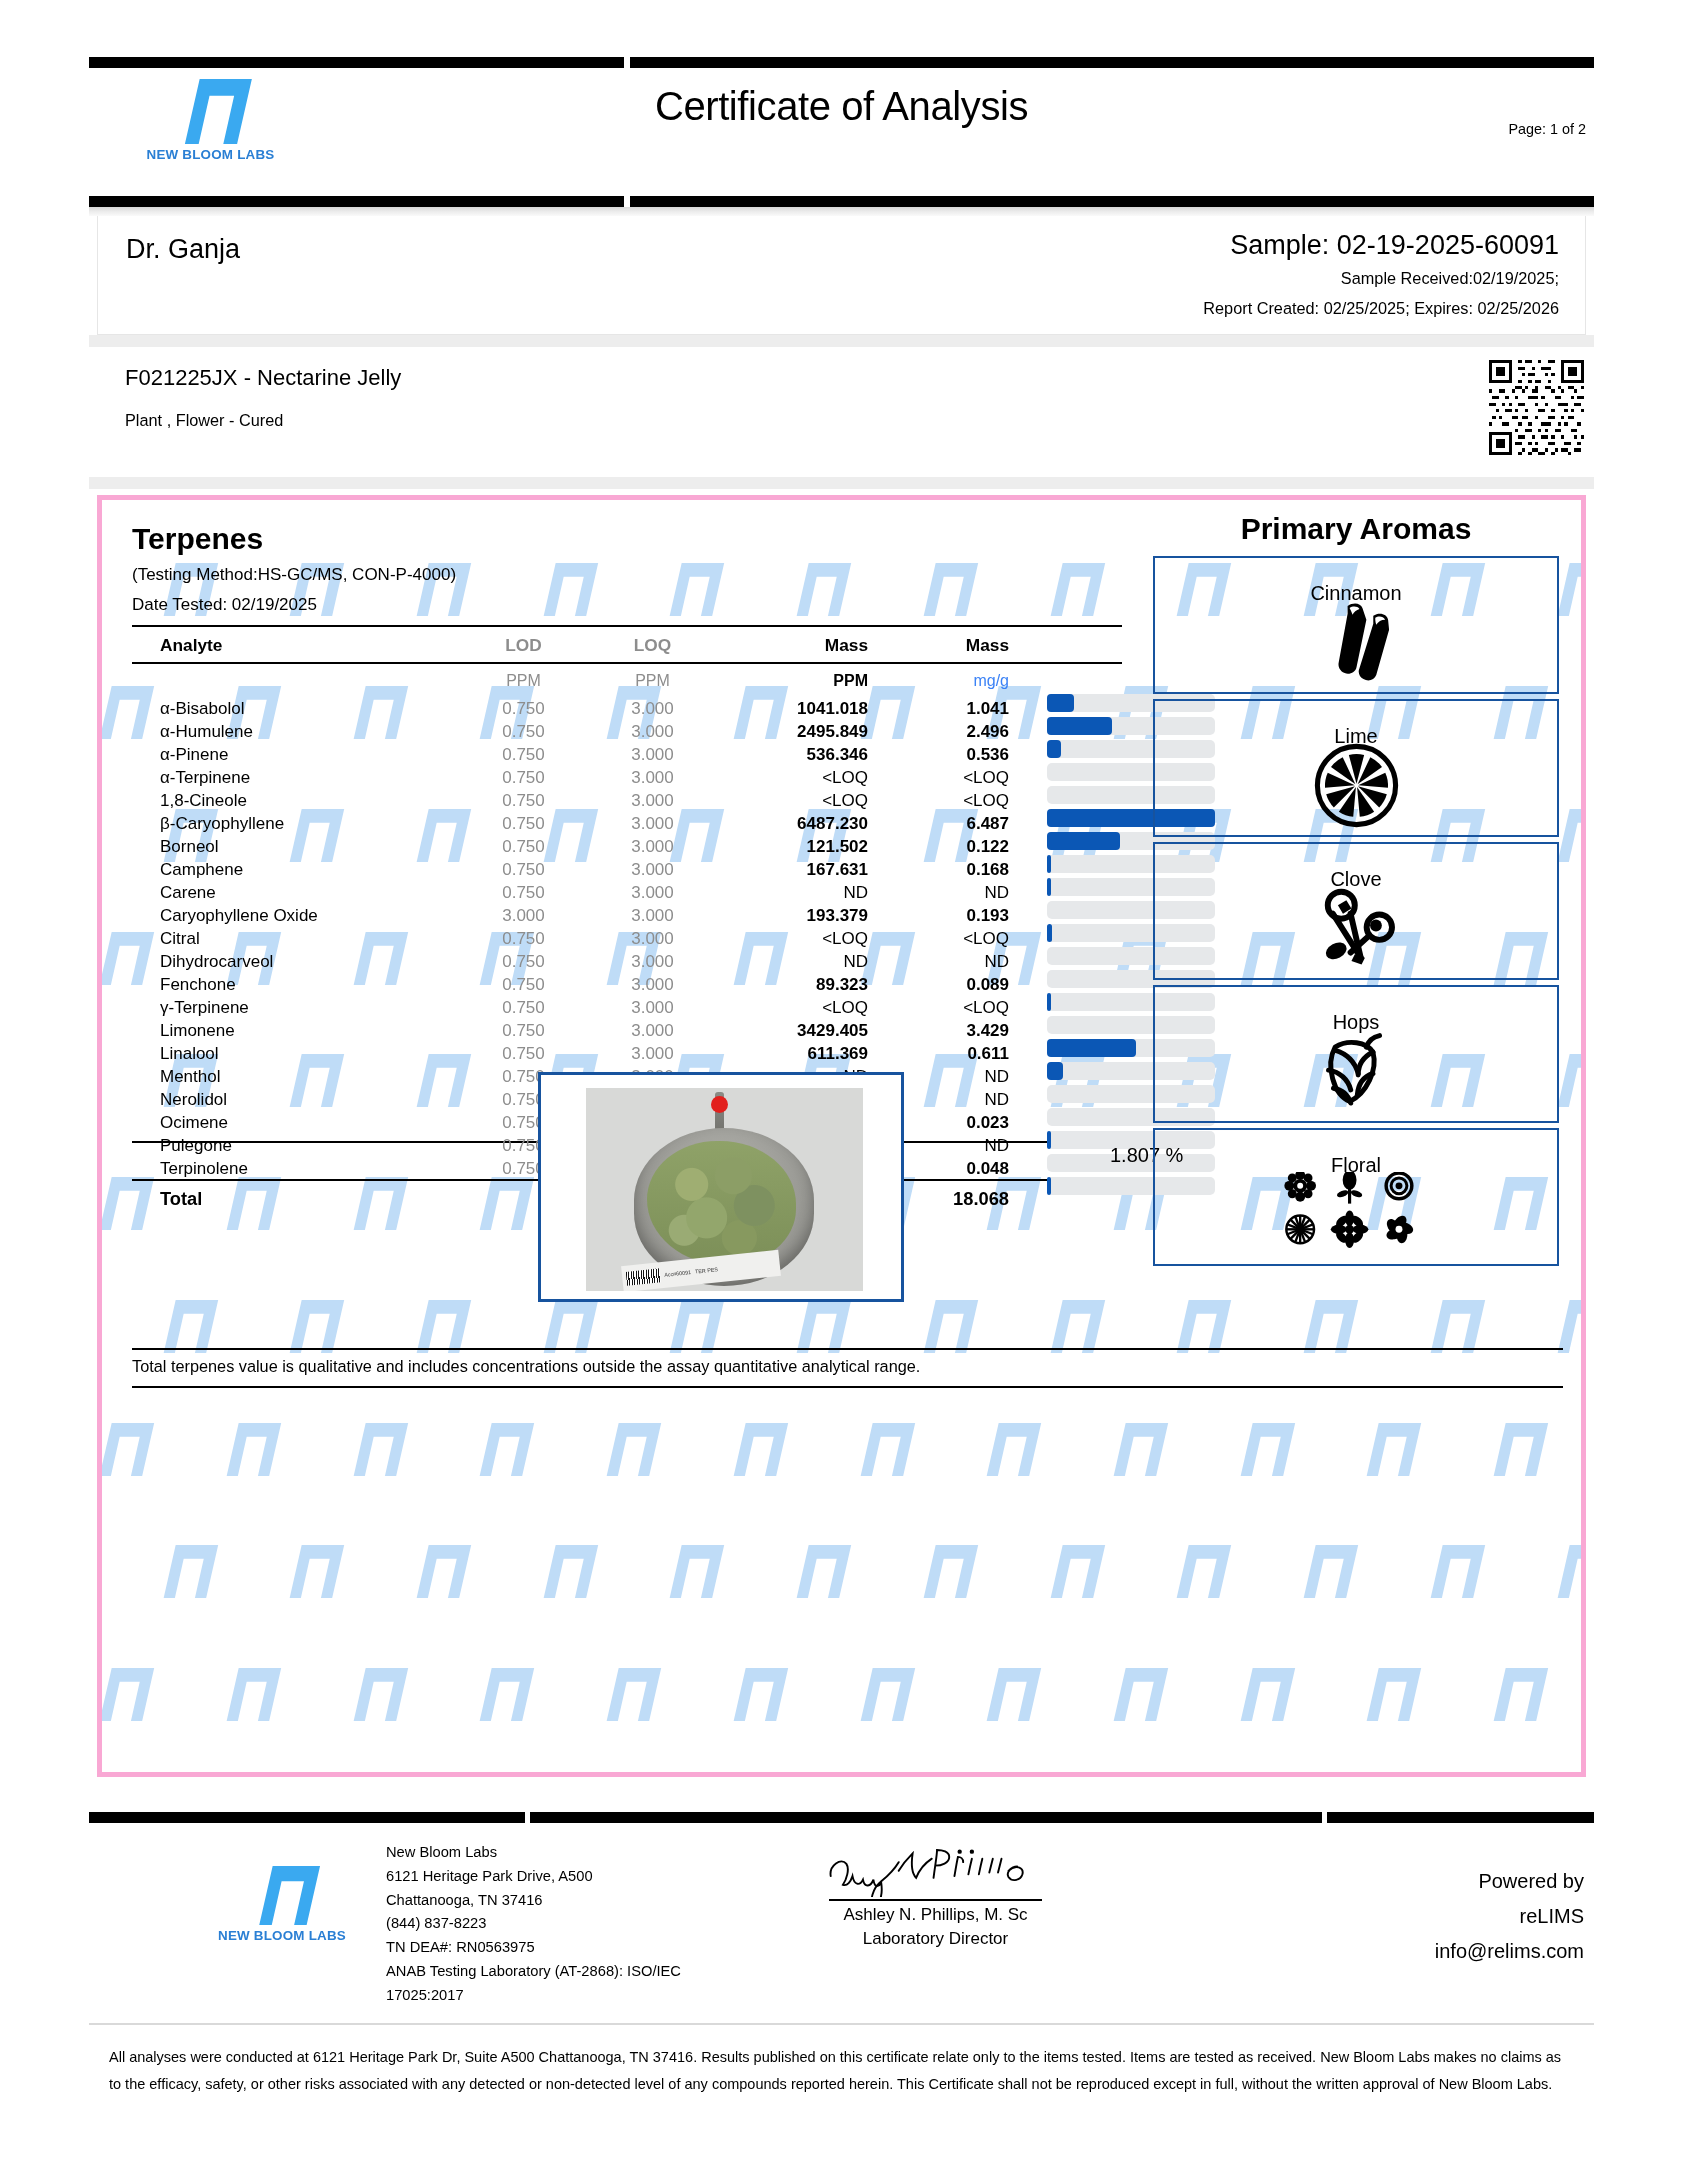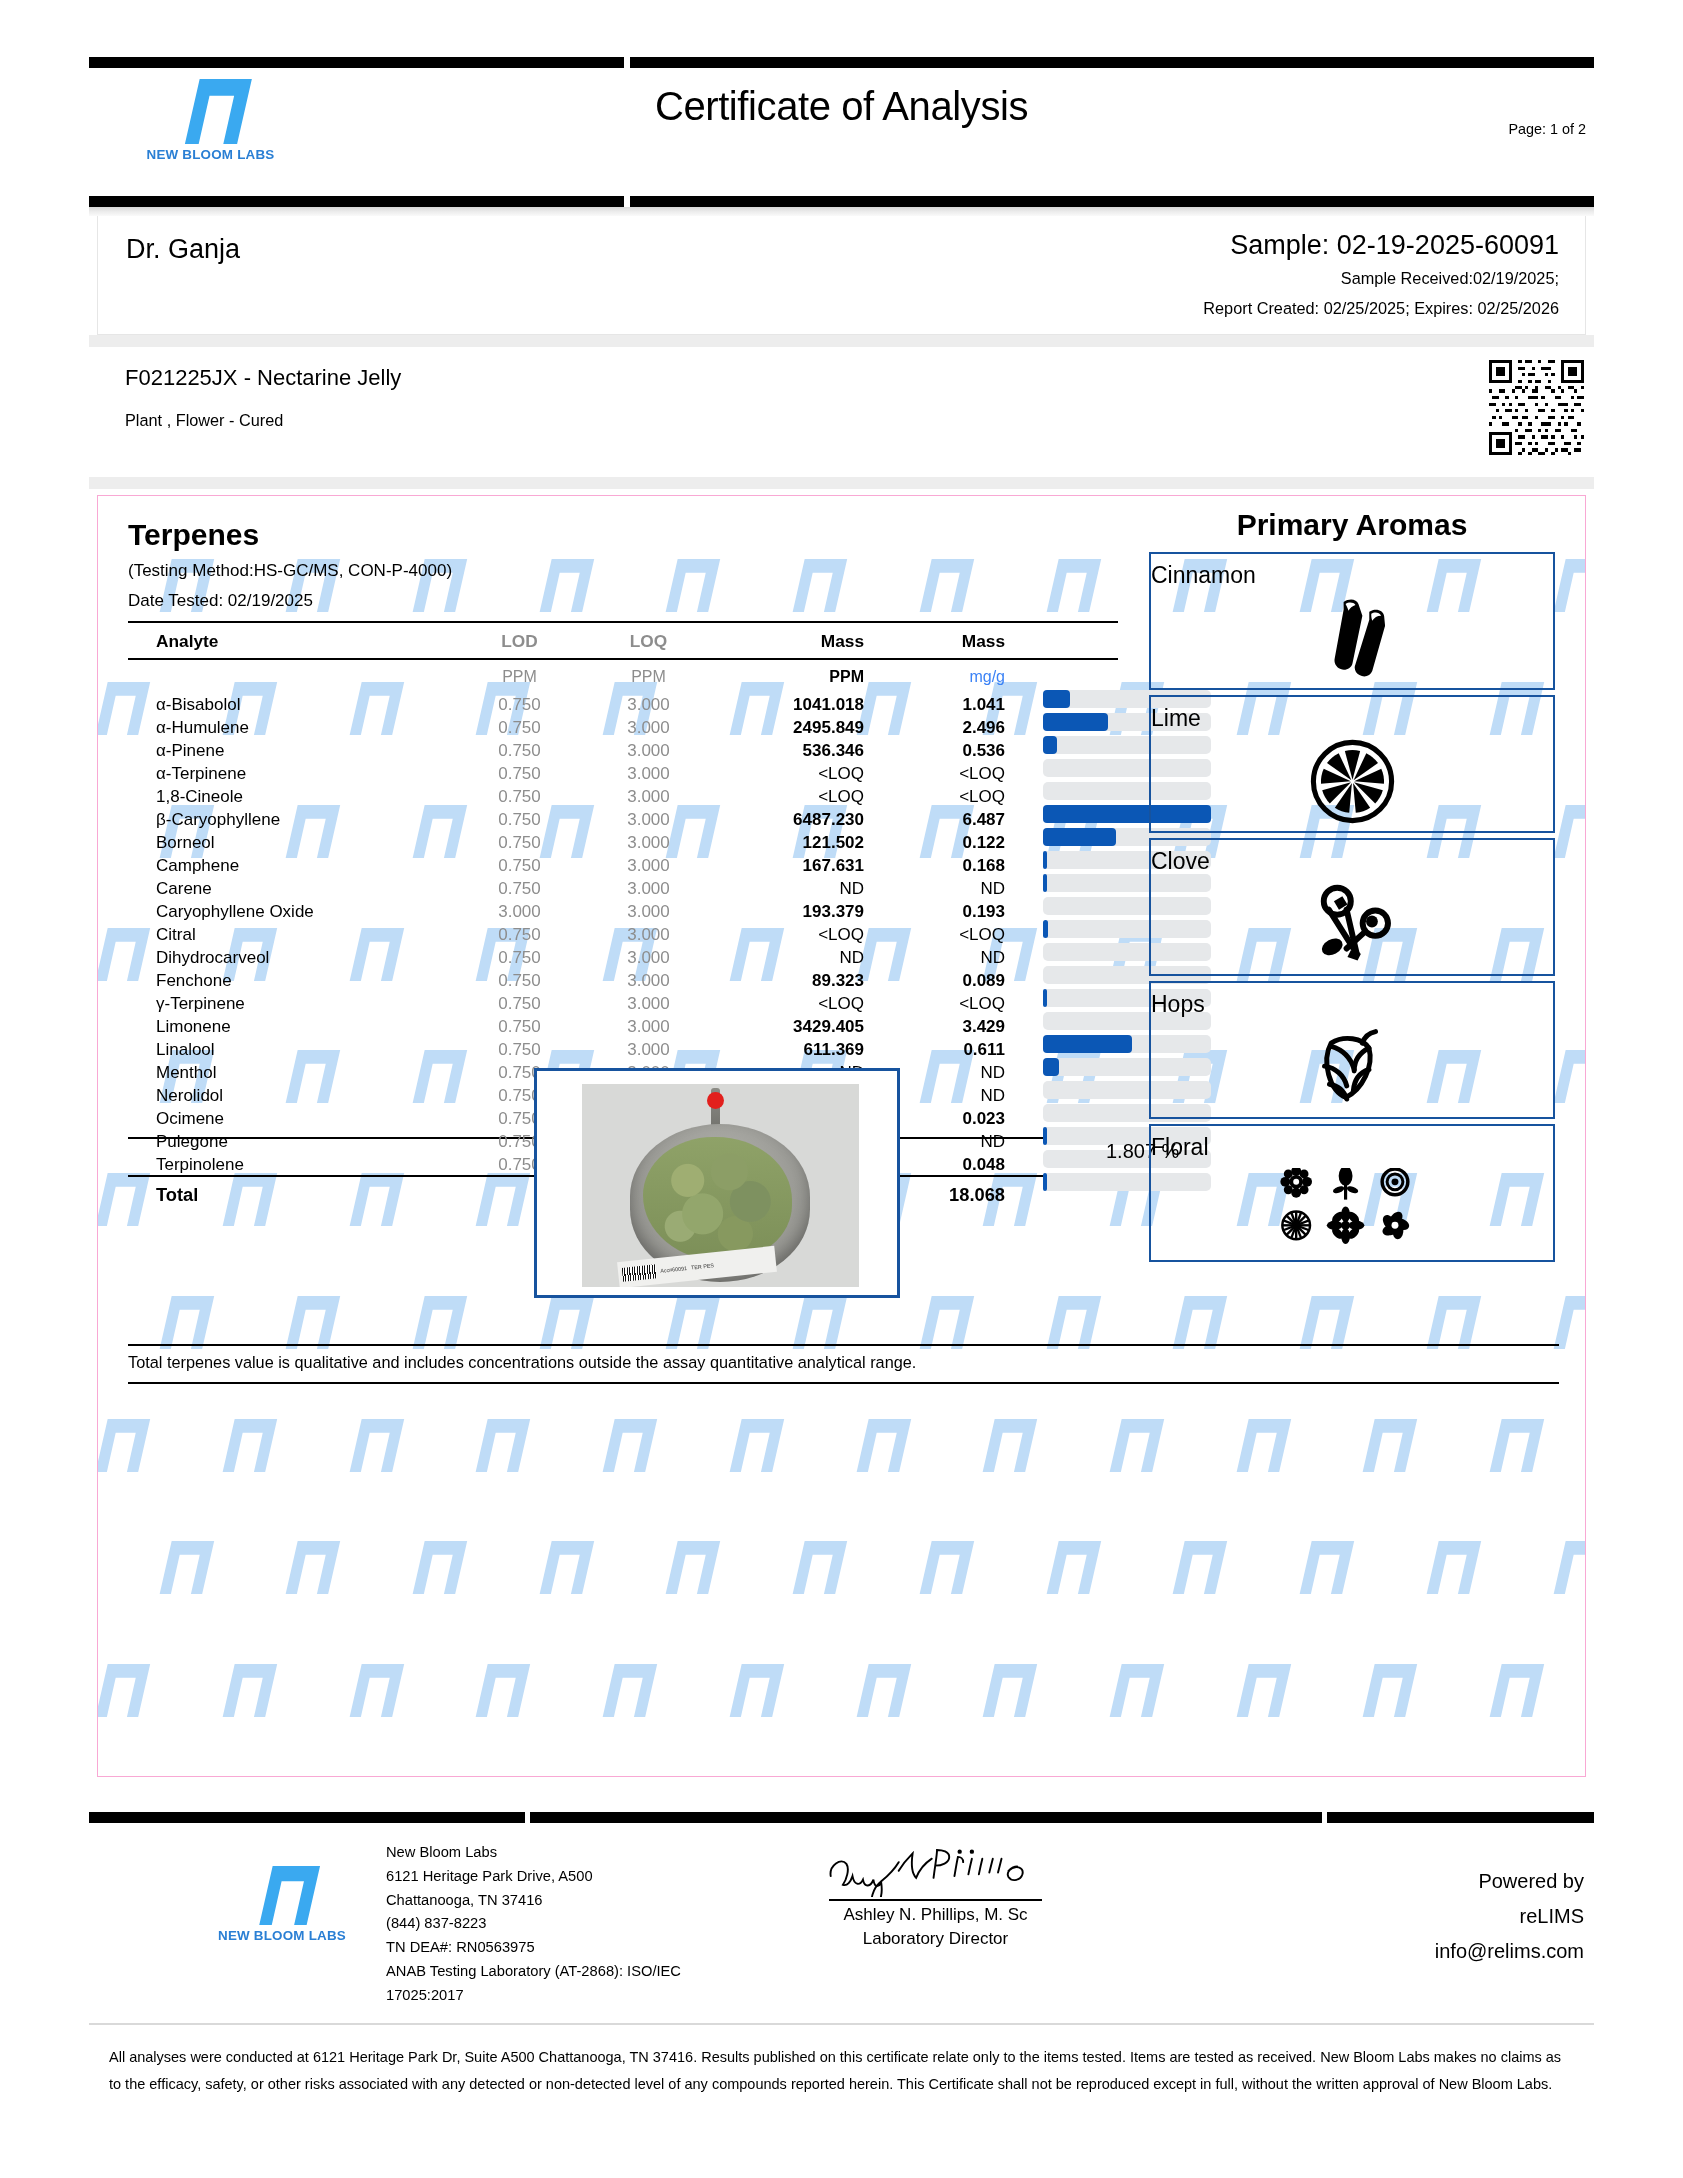--- a/index.html
+++ b/index.html
@@ -50,21 +50,21 @@
   .sample-sub { position:absolute; left:28px; top:64px; font-size:16.3px; }
   .grey-band { position:absolute; left:89px; top:335px; width:1505px; height:12px; background:#ededed; }
   .grey-band2 { position:absolute; left:89px; top:477px; width:1505px; height:12px; background:#ededed; }
 
   
   .qr { position:absolute; right:99px; top:360px; width:95px; height:95px; }
 
   
   .body-frame {
     position:absolute; left:97px; top:495px; width:1489px; height:1282px;
-    border:1px solid #f9a8d4; background:#fff; overflow:hidden;
+    border:5px solid #f9a8d4; background:#fff; overflow:hidden;
   }
   .watermark {
     position:absolute; inset:0;
     background-image:
       repeating-linear-gradient(transparent 0 0);
     opacity:1;
   }
 
   
   .terp-title { position:absolute; left:30px; top:22px; font-size:30px; font-weight:600; }
@@ -150,21 +150,21 @@
   .note-text { position:absolute; left:30px; top:857px; font-size:16.3px; }
   .note-rule2 { position:absolute; left:30px; top:886px; width:1431px; height:1.5px; background:#000; }
 
   
   .aromas { position:absolute; left:1051px; top:12px; width:406px; }
   .aromas-title { text-align:center; font-size:30px; font-weight:700; margin-bottom:10px; }
   .aroma-card {
     border:2.5px solid #17539e; height:138px; margin-bottom:5px;
     position:relative; background:transparent;
   }
-  .aroma-label { text-align:left; font-size:23px; padding-top:8px; }
+  .aroma-label { text-align:center; font-size:20px; padding-top:24px; }
   .aroma-icon { position:absolute; left:0; right:0; top:42px; display:flex; justify-content:center; }
 
   
   .foot-rule { position:absolute; left:89px; top:1812px; width:1505px; height:11px; background:#000; }
   .foot-rule .gap1 { position:absolute; top:0; left:436px; width:5px; height:11px; background:#fff; }
   .foot-rule .gap2 { position:absolute; top:0; left:1233px; width:5px; height:11px; background:#fff; }
 
   .footer { position:absolute; left:89px; top:1836px; width:1505px; height:178px; }
   .foot-logo { position:absolute; left:109px; top:30px; width:168px; text-align:center; }
   .foot-logo .logo-mark { width:87px; height:59px; }

